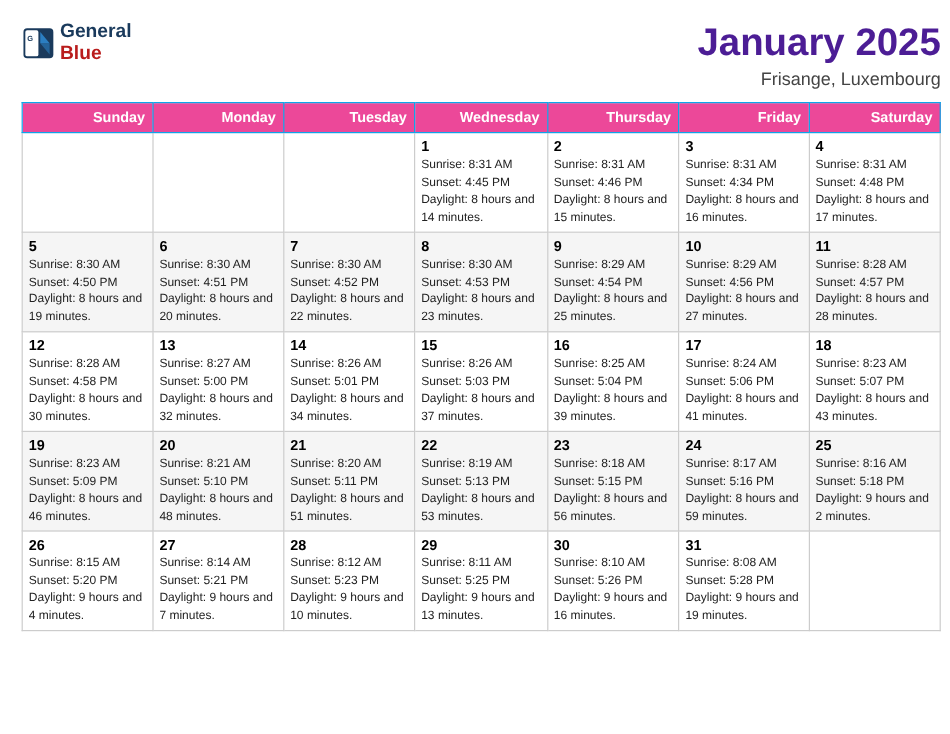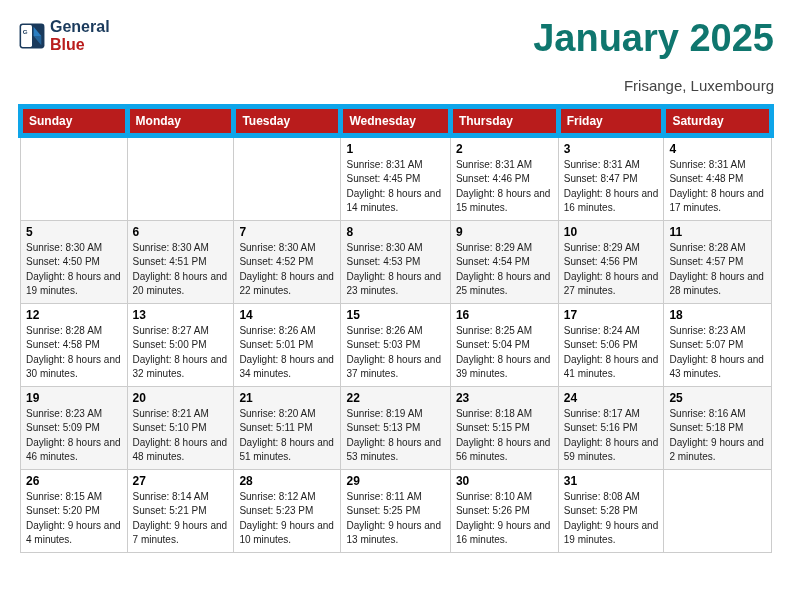--- a/index.html
+++ b/index.html
@@ -7,21 +7,21 @@
       font-family: Arial, sans-serif;
       background: #fff;
       width: 792px;
       min-height: 612px;
       overflow: hidden;
     }
     .page {
       width: 792px;
       min-height: 612px;
       background: #fff;
-      padding: 18px 18px 10px 18px;
+      padding: 18px 8px 10px 18px;
     }
     .header {
       display: flex;
       justify-content: space-between;
       align-items: flex-start;
       margin-bottom: 10px;
     }
     .logo {
       display: flex;
       align-items: center;
@@ -37,43 +37,43 @@
       color: #b91c1c;
     }
     .logo-icon {
       width: 28px;
       height: 28px;
     }
     .title-block {
       text-align: right;
     }
     .main-title {
-      font-size: 38px;
+      font-size: 32px;
       font-weight: bold;
-      color: #0f766e;
+      color: #4c1d95;
       line-height: 1.1;
     }
     .subtitle {
       font-size: 15px;
       color: #444;
-      margin-top: 17px;
+      margin-top: 5px;
     }
     .calendar {
       width: 100%;
       border-collapse: collapse;
       font-size: 10.5px;
     }
     .calendar th {
-      background: #b91c1c;
+      background: #ec4899;
       color: #fff;
-      text-align: left;
+      text-align: right;
       padding: 5px 6px;
       font-size: 12px;
       font-weight: bold;
-      border: 5px solid #0ea5e9;
+      border: 1px solid #0ea5e9;
     }
     .calendar td {
       border: 1px solid #ccc;
       vertical-align: top;
       padding: 4px 5px;
       width: 113px;
       min-height: 72px;
       background: #fff;
     }
     .calendar tr:nth-child(even) td {
@@ -149,21 +149,21 @@
           <td>
             <span class="day-num">2</span>
             <div class="day-info">Sunrise: 8:31 AM
 Sunset: 4:46 PM
 Daylight: 8 hours
 and 15 minutes.</div>
           </td>
           <td>
             <span class="day-num">3</span>
             <div class="day-info">Sunrise: 8:31 AM
-Sunset: 8:47 PM
+Sunset: 4:34 PM
 Daylight: 8 hours
 and 16 minutes.</div>
           </td>
           <td>
             <span class="day-num">4</span>
             <div class="day-info">Sunrise: 8:31 AM
 Sunset: 4:48 PM
 Daylight: 8 hours
 and 17 minutes.</div>
           </td>

